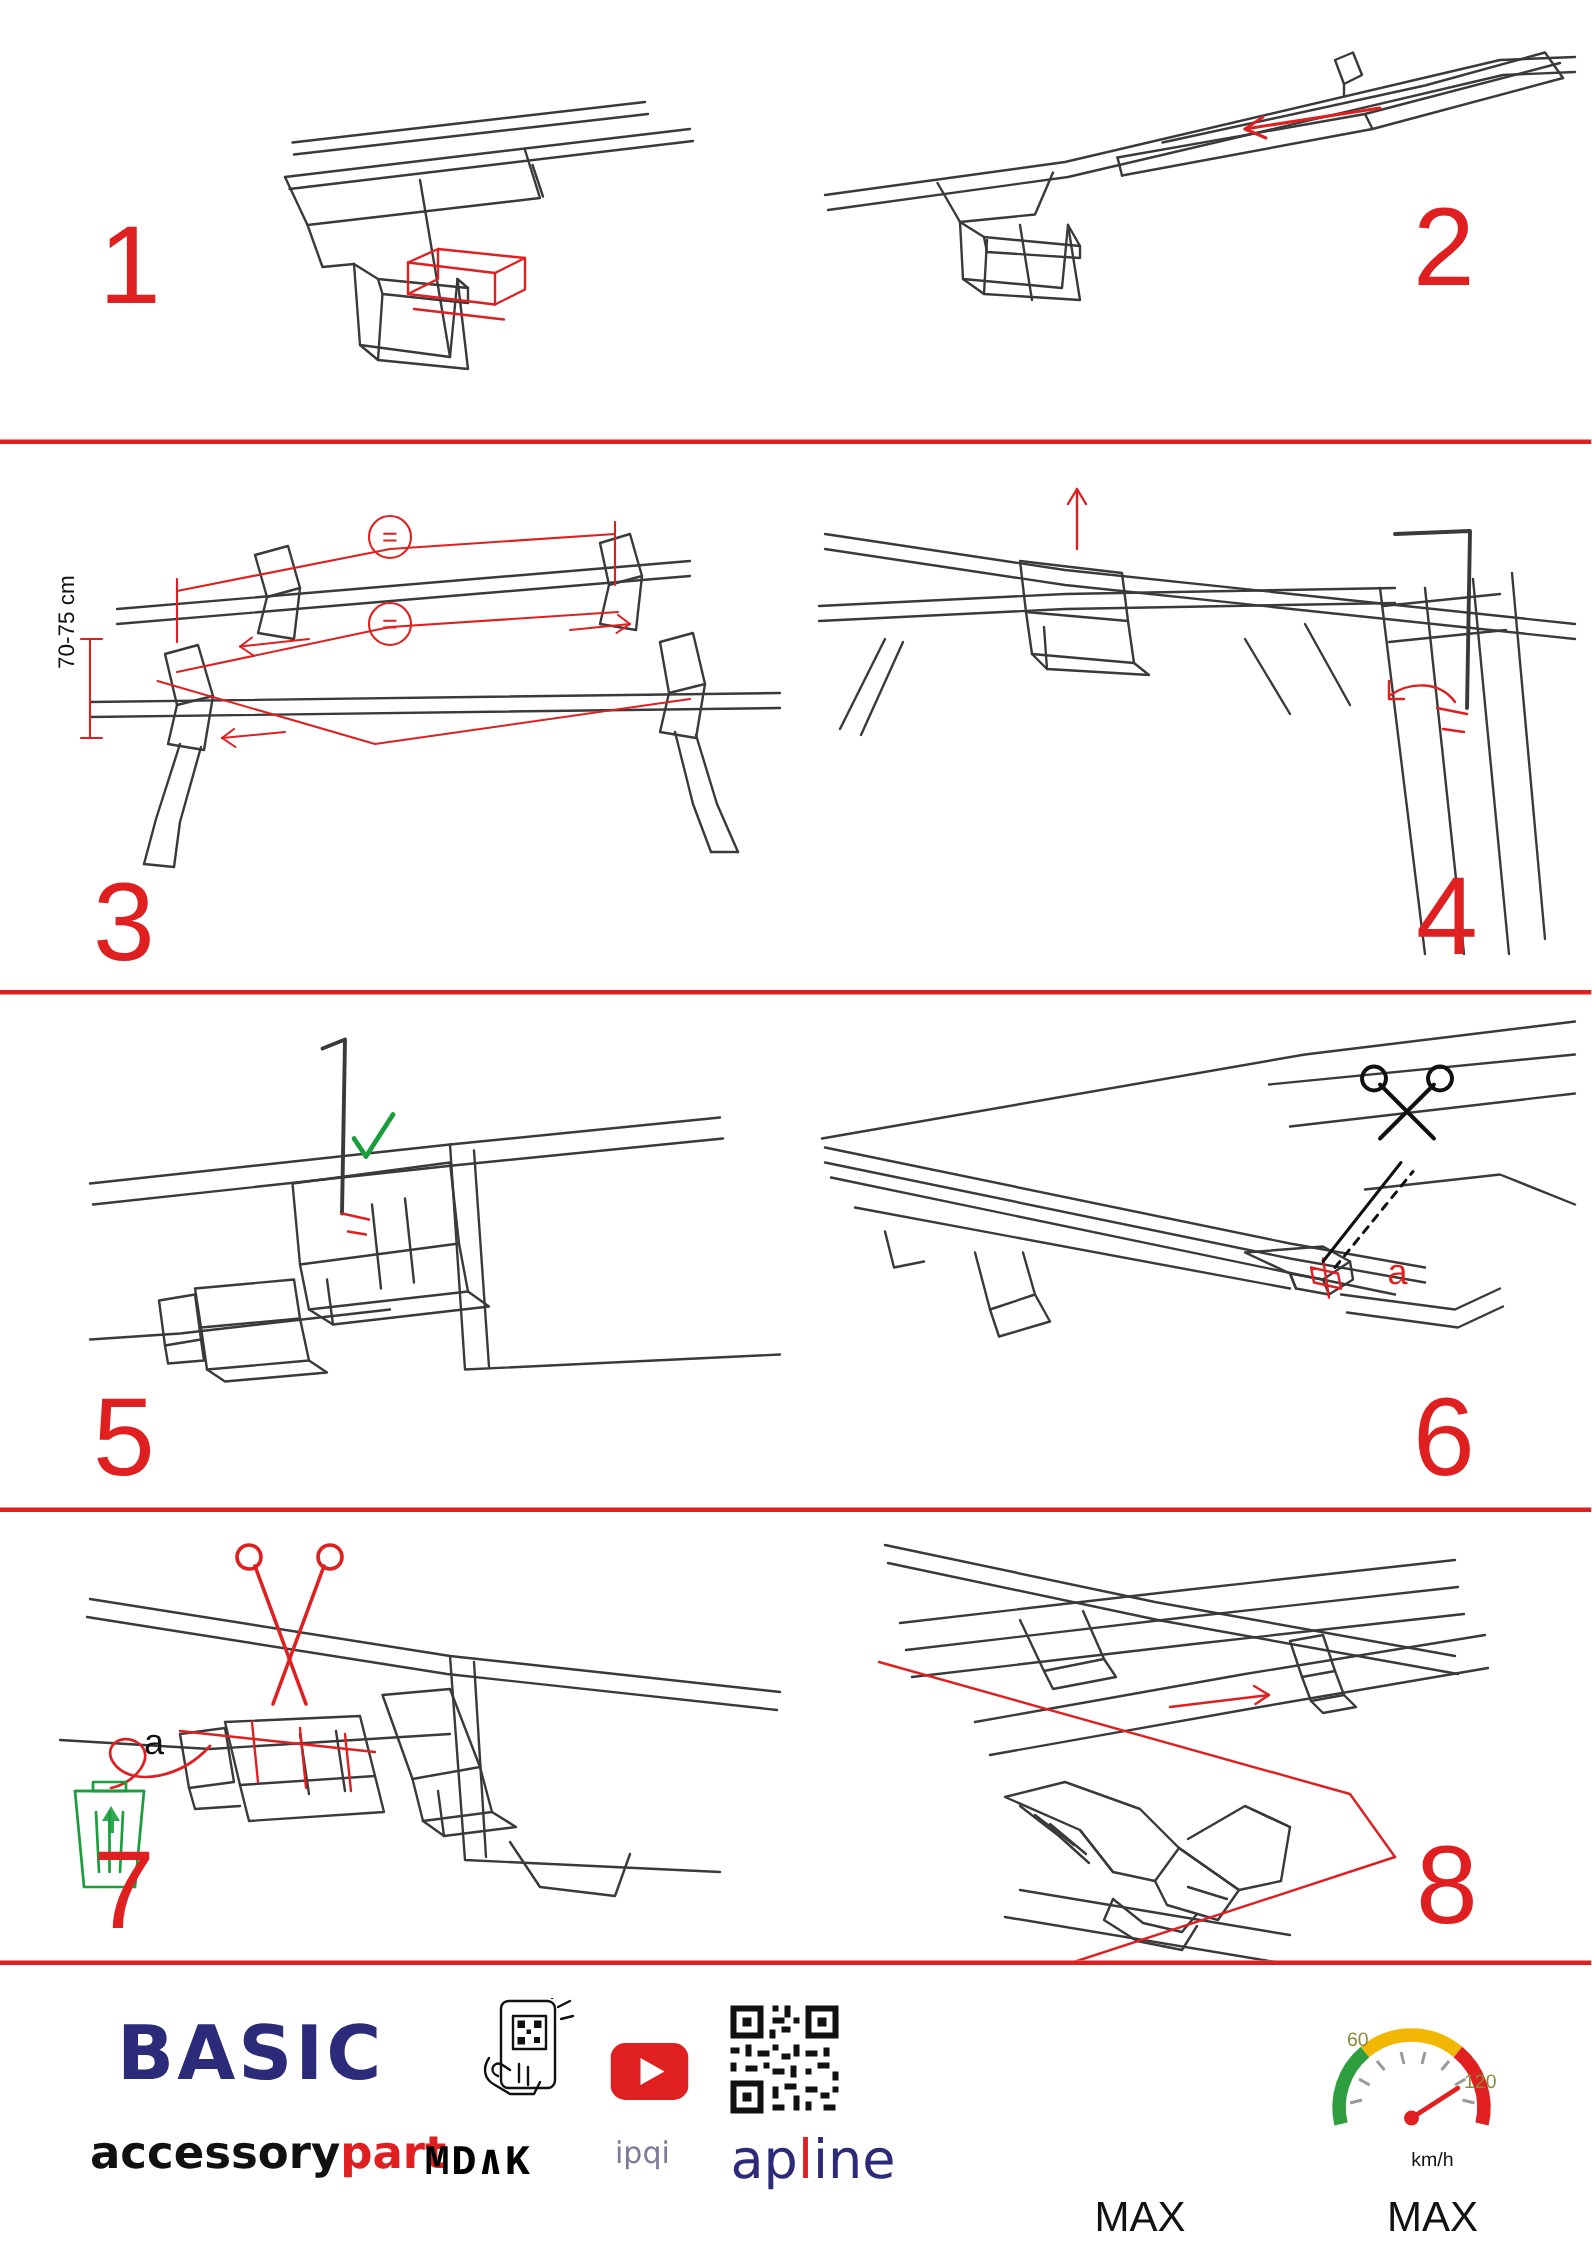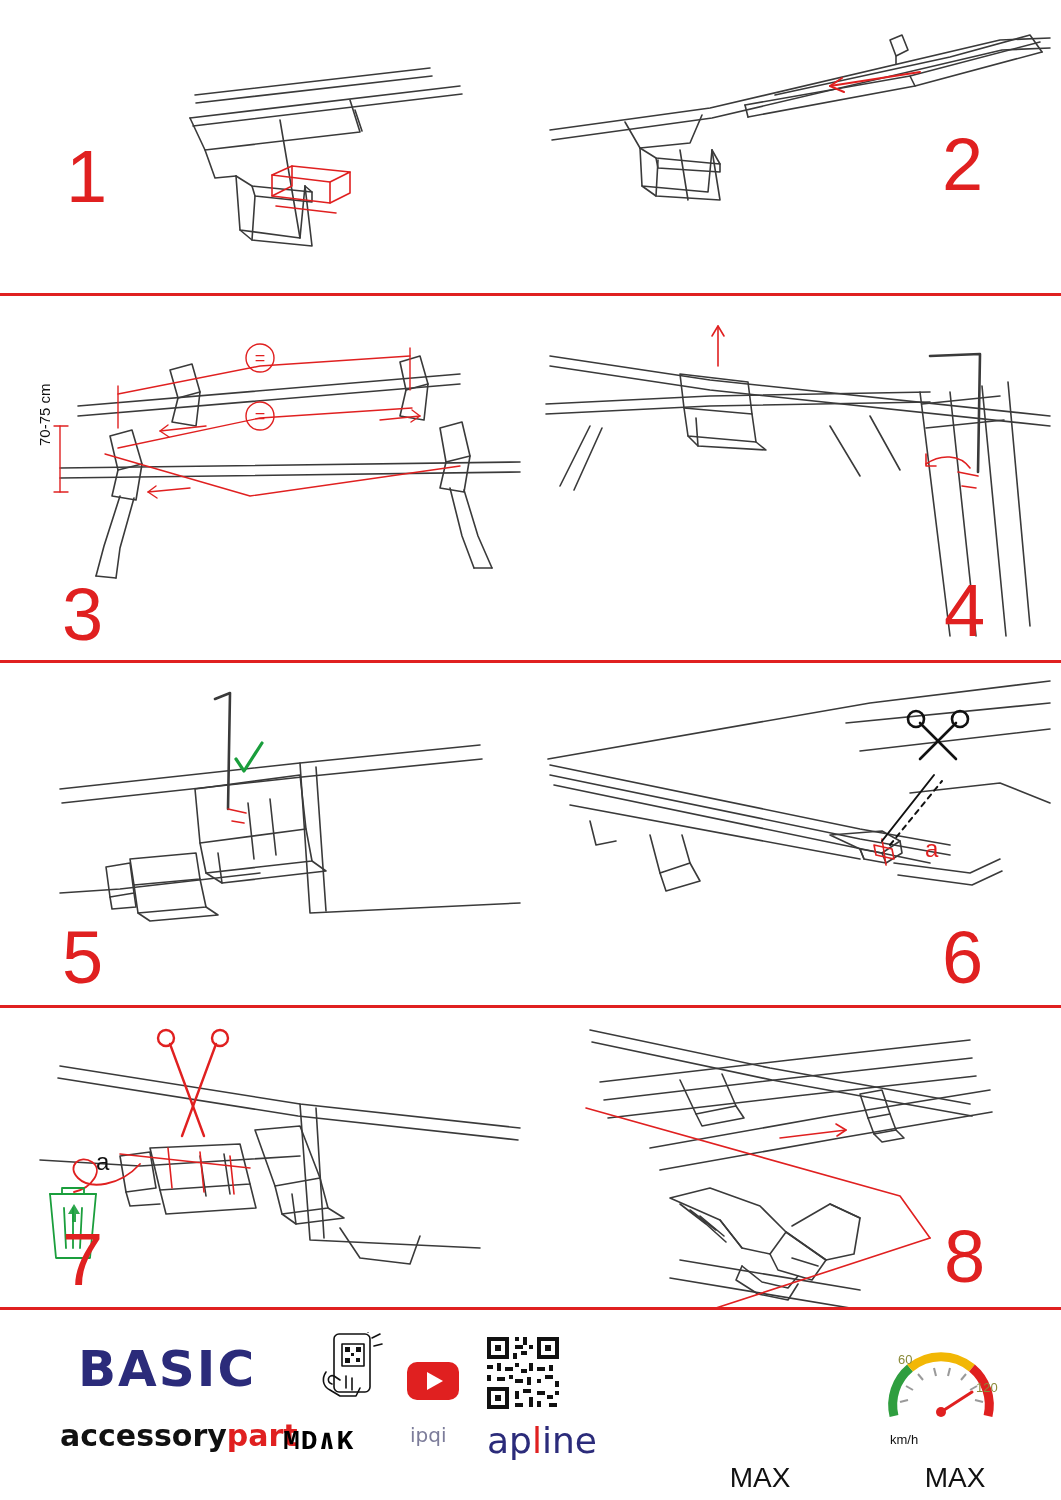--- a/index.html
+++ b/index.html
@@ -136,21 +136,21 @@
     text-align: center;
     font-family: "Liberation Sans", sans-serif;
     font-size: 28px;
     color: #111;
   }
   .kmh {
     position: absolute;
     left: 890px;
     top: 122px;
     width: 130px;
-    text-align: left;
+    text-align: center;
     font-family: "Liberation Sans", sans-serif;
     font-size: 13px;
     color: #111;
   }
   .dim-label {
     position: absolute;
     font-family: "Liberation Sans", sans-serif;
     font-size: 15px;
     color: #111;
   }

